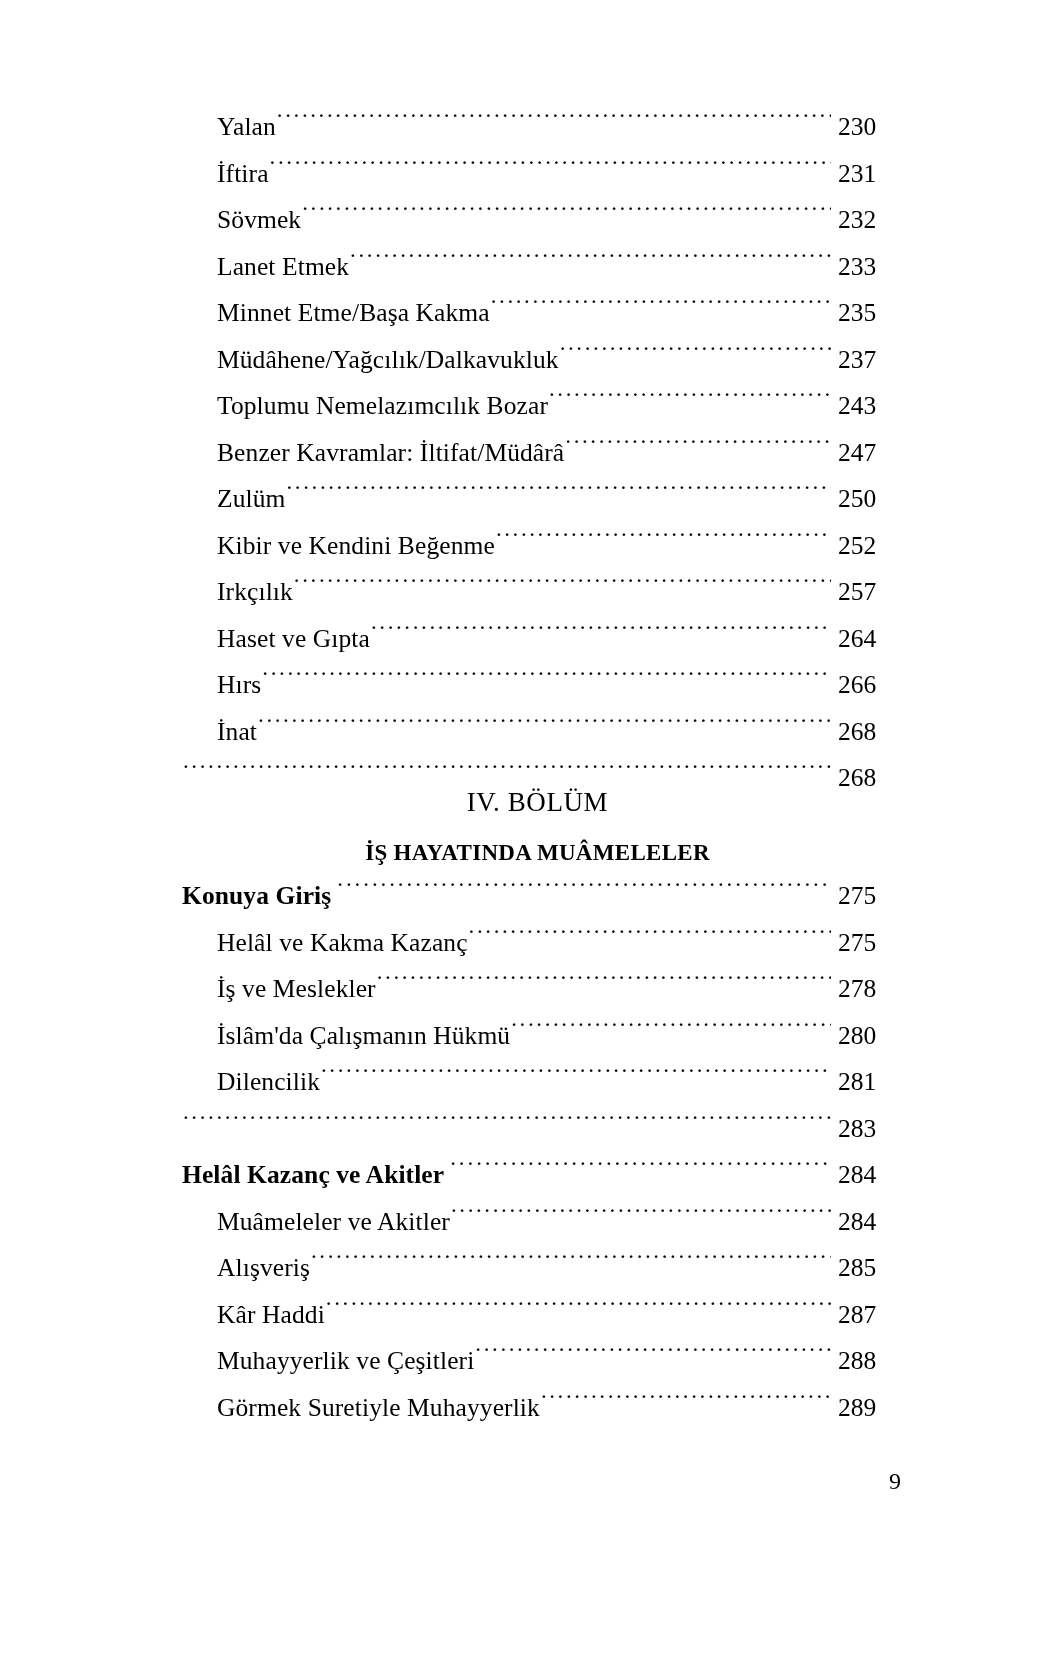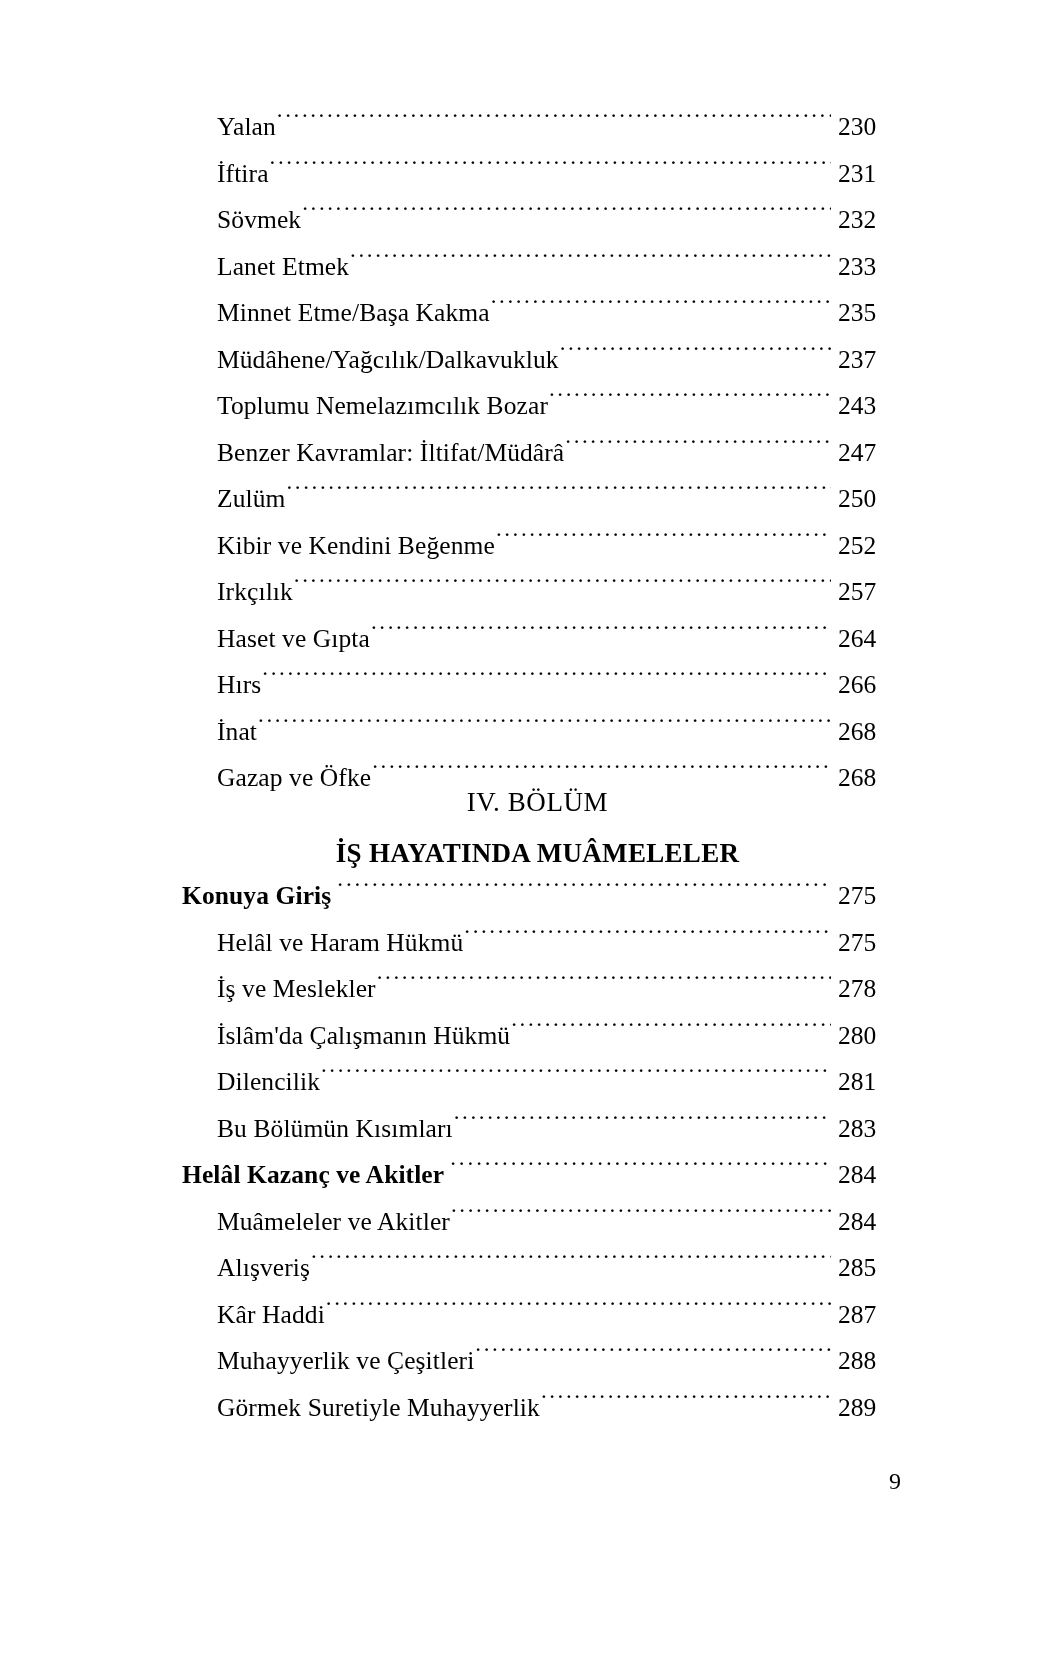--- a/index.html
+++ b/index.html
@@ -87,21 +87,21 @@
     right: 16px;
     top: 782px;
     text-align: center;
   }
   .chapter-num {
     font-size: 27px;
     line-height: 40px;
     letter-spacing: 0.6px;
   }
   .chapter-title {
-    font-size: 27px;
+    font-size: 23px;
     line-height: 40px;
     font-weight: bold;
     letter-spacing: 0.3px;
     margin-top: 11px;
   }
 
   .toc-lower {
     position: absolute;
     left: 168px;
     top: 873px;
@@ -187,59 +187,57 @@
         <span class="label">Hırs</span>
         <span class="leader"></span>
         <span class="page-no">266</span>
       </div>
       <div class="entry indent">
         <span class="label">İnat</span>
         <span class="leader"></span>
         <span class="page-no">268</span>
       </div>
       <div class="entry indent">
-        <span class="label">Gazap ve Öfke</span>
         <span class="leader"></span>
         <span class="page-no">268</span>
       </div>
     </div>
 
   <div class="chapter-block">
     <div class="chapter-num">IV. BÖLÜM</div>
     <div class="chapter-title">İŞ HAYATINDA MUÂMELELER</div>
   </div>
 
   <div class="toc-lower" id="toc-lower">
       <div class="entry bold">
         <span class="label">Konuya Giriş</span>
         <span class="leader"></span>
         <span class="page-no">275</span>
       </div>
       <div class="entry indent">
-        <span class="label">Helâl ve Haram Hükmü</span>
+        <span class="label">Helâl ve Kakma Kazanç</span>
         <span class="leader"></span>
         <span class="page-no">275</span>
       </div>
       <div class="entry indent">
         <span class="label">İş ve Meslekler</span>
         <span class="leader"></span>
         <span class="page-no">278</span>
       </div>
       <div class="entry indent">
         <span class="label">İslâm'da Çalışmanın Hükmü</span>
         <span class="leader"></span>
         <span class="page-no">280</span>
       </div>
       <div class="entry indent">
         <span class="label">Dilencilik</span>
         <span class="leader"></span>
         <span class="page-no">281</span>
       </div>
       <div class="entry indent">
-        <span class="label">Bu Bölümün Kısımları</span>
         <span class="leader"></span>
         <span class="page-no">283</span>
       </div>
       <div class="entry bold">
         <span class="label">Helâl Kazanç ve Akitler</span>
         <span class="leader"></span>
         <span class="page-no">284</span>
       </div>
       <div class="entry indent">
         <span class="label">Muâmeleler ve Akitler</span>

